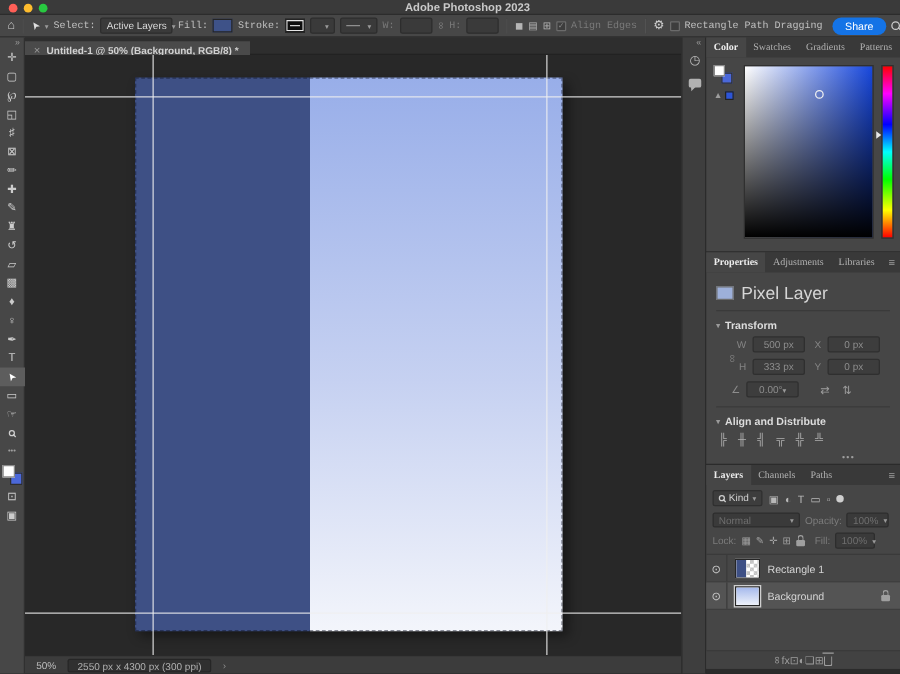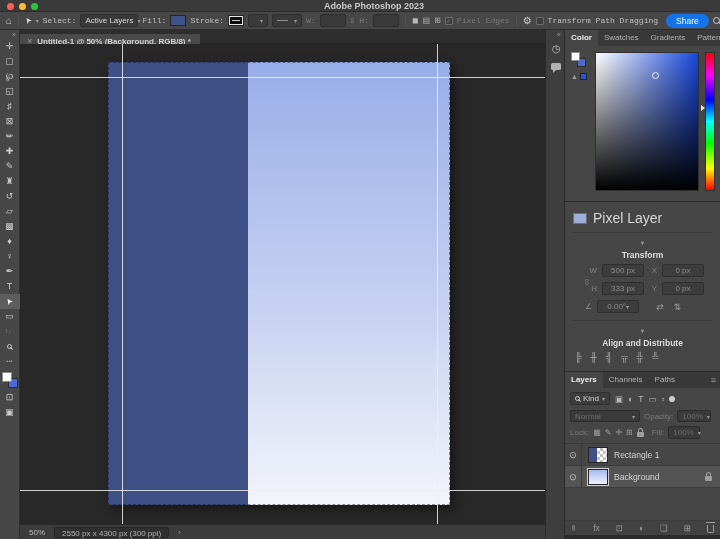--- a/index.html
+++ b/index.html
@@ -81,21 +81,21 @@
   .bubble-icon { position:relative; width:10px; height:7px; background:#b2b2b2; border-radius:1.5px; }
   .bubble-icon::after { content:""; position:absolute; bottom:-3px; left:2px; border:2px solid transparent; border-top-color:#b2b2b2; border-left-color:#b2b2b2; }
 
   
   #panels { position:absolute; left:565px; top:30px; width:155px; bottom:0; background:#2b2b2b; }
   .panel { position:absolute; left:0; width:155px; background:#464646; }
   #colorpanel { top:0; height:171px; }
   #proppanel  { top:172px; height:169px; }
   #layerspanel{ top:342px; bottom:4px; }
   .ptabs { height:16px; background:#393939; display:flex; align-items:stretch; font-size:8px; }
-  .ptab { padding:0 6px; line-height:16px; color:#b2b2b2; }
+  .ptab { padding:0 6px; line-height:16px; color:#b2b2b2;font-family:Liberation Serif, serif; }
   .ptab.active { background:#464646; color:#ececec; font-weight:bold; }
   .pmenu { margin-left:auto; padding:0 4px; line-height:16px; color:#9a9a9a; font-size:9px; }
 
   
   .colorbody { display:flex; padding:6px 5px 6px 6px; height:155px; }
   .colleft { width:24px; display:flex; flex-direction:column; align-items:flex-start; gap:6px; }
   .fgbg.small { width:15px; height:15px; margin:0; }
   .fgbg.small .bgc,.fgbg.small .fgc { width:9px; height:9px; }
   .warnrow { display:flex; align-items:center; gap:2px; }
   .warn { color:#9d9d9d; font-size:7px; }
@@ -104,21 +104,21 @@
   .ring { position:absolute; left:55%; top:14%; width:7px; height:7px; border:1px solid #f0f0f0; border-radius:50%; }
   .huebar { position:relative; width:10px; height:139px; margin-left:6px; border:1px solid #303030;
     background:linear-gradient(to bottom,#ff0000 0%,#ff00ff 16%,#0000ff 34%,#00ffff 50%,#00ff00 66%,#ffff00 84%,#ff0000 100%); }
   .huemark { position:absolute; left:-5px; top:38%; width:0; height:0; border-top:3px solid transparent; border-bottom:3px solid transparent; border-left:4px solid #e8e8e8; }
 
   
   .pbody { padding:5px 8px; font-size:8px; }
   .pixrow { display:flex; align-items:center; gap:6px; padding:3px 0 6px 0; border-bottom:1px solid #3a3a3a; }
   .pixicon { width:14px; height:11px; background:#9db0da; border:1px solid #6d6d6d; display:inline-block; }
   .ptext { color:#d6d6d6; font-size:14px; }
-  .phead { display:flex; align-items:center; gap:4px; padding:6px 0 4px 0; color:#dcdcdc; font-weight:bold; font-size:8.5px;flex-direction:column; }
+  .phead { display:flex; align-items:center; gap:4px; padding:6px 0 4px 0; color:#dcdcdc; font-weight:bold; font-size:8.5px; }
   .tgrid { display:flex; gap:4px; padding-left:2px; }
   .chain2 { display:inline-block; transform:rotate(90deg); color:#7d7d7d; font-size:9px; width:10px; margin-top:8px; }
   .tcols { display:grid; grid-template-columns:8px 42px 8px 42px; gap:5px 5px; align-items:center; }
   .flabel { color:#858585; text-align:right; }
   .tfield { display:flex; align-items:center; justify-content:center; height:13px; background:#3d3d3d; border:1px solid #2f2f2f; border-radius:2px; padding:0 3px; color:#8d8d8d; }
   .arow { display:flex; align-items:center; gap:5px; padding:5px 0 7px 12px; border-bottom:1px solid #3a3a3a; color:#8d8d8d; }
   .flipicons { margin-left:12px; display:flex; gap:10px; color:#9d9d9d; font-size:9px; }
   .alignlabel { color:#969696; padding:2px 0 4px 2px; }
   .alignicons { display:flex; gap:9px; padding-left:2px; color:#b0b0b0; font-size:9px; }
   .morerow { text-align:right; padding:7px 28px 0 0; color:#9f9f9f; font-size:7px; letter-spacing:1px; }
@@ -139,21 +139,21 @@
   .lrow.sel { background:#545454; }
   .eyecol { width:17px; align-self:stretch; border-right:1px solid #3a3a3a; display:flex; align-items:center; justify-content:center; color:#c6c6c6; font-size:9px; }
   .thumb { width:20px; height:16px; margin:0 6px; border:1px solid #262626; display:flex; overflow:hidden; background:#fff; flex:none; }
   .thumb.selthumb { box-shadow:0 0 0 1px #cfcfcf; }
   .th-blue { width:45%; background:#3e5085; }
   .th-checker { flex:1; background:#fff; background-image:linear-gradient(45deg,#c2c2c2 25%,transparent 25%,transparent 75%,#c2c2c2 75%),linear-gradient(45deg,#c2c2c2 25%,transparent 25%,transparent 75%,#c2c2c2 75%); background-size:6px 6px; background-position:0 0,3px 3px; }
   .th-grad { flex:1; background:linear-gradient(180deg,#a5b9ec,#eef2fa); }
   .lname { font-size:8.5px; color:#d4d4d4; }
   .lfill { flex:1; }
   .lrow .lock-icon { margin-right:8px; }
-  .lbottom { position:absolute; bottom:0; left:0; right:0; height:15px; border-top:1px solid #3a3a3a; background:#424242; display:flex; align-items:center; justify-content:center; gap:16px; color:#9d9d9d; font-size:8.5px; }
+  .lbottom { position:absolute; bottom:0; left:0; right:0; height:15px; border-top:1px solid #3a3a3a; background:#424242; display:flex; align-items:center; justify-content:center; gap:0; color:#9d9d9d; font-size:8.5px; }
   .rot90 { display:inline-block; transform:rotate(90deg); }
   .trash-icon { position:relative; width:7px; height:8px; border:1px solid #9d9d9d; border-top:none; border-radius:0 0 2px 2px; display:inline-block; margin-top:2px; }
   .trash-icon::before { content:""; position:absolute; top:-3px; left:-2px; width:9px; height:1px; background:#9d9d9d; }
 </style>
 </head>
 <body>
 
 <div id="app">
 
   <div id="titlebar">
@@ -189,25 +189,25 @@
     <span class="chain">∞</span>
     <span class="oblabel dim">H:</span>
     <span class="field"></span>
     <span class="vdiv"></span>
     <span class="obicon sm">◼</span>
     <span class="obicon sm">▤</span>
     <span class="obicon sm">⊞</span>
     <span class="cb">
         <span class="ck">✓</span>
       </span>
-    <span class="oblabel dim">Pixel Edges</span>
+    <span class="oblabel dim">Align Edges</span>
     <span class="vdiv"></span>
     <span class="obicon">⚙</span>
     <span class="cb"></span>
-    <span class="oblabel">Transform Path Dragging</span>
+    <span class="oblabel">Rectangle Path Dragging</span>
     <span class="spacer"></span>
     <button class="share">Share</button>
     <span class="search-icon"></span>
     <span class="obicon">▥</span>
     <span class="caret">▾</span>
   </div>
 
   <div id="toolbar">
     <div class="tcollapse">»</div>
     <div class="tool">✛</div>
@@ -296,20 +296,26 @@
         <div class="spectrum">
           <span class="ring"></span>
         </div>
         <div class="huebar">
           <span class="huemark"></span>
         </div>
       </div>
     </div>
 
     <div class="panel" id="proppanel">
+      <div class="ptabs">
+        <span class="ptab active">Properties</span>
+        <span class="ptab">Adjustments</span>
+        <span class="ptab">Libraries</span>
+        <span class="pmenu">≡</span>
+      </div>
       <div class="pbody">
         <div class="pixrow">
           <span class="pixicon"></span>
           <span class="ptext">Pixel Layer</span>
         </div>
         <div class="phead">
           <span class="caret">▾</span>
           <span>Transform</span>
         </div>
         <div class="tgrid">

